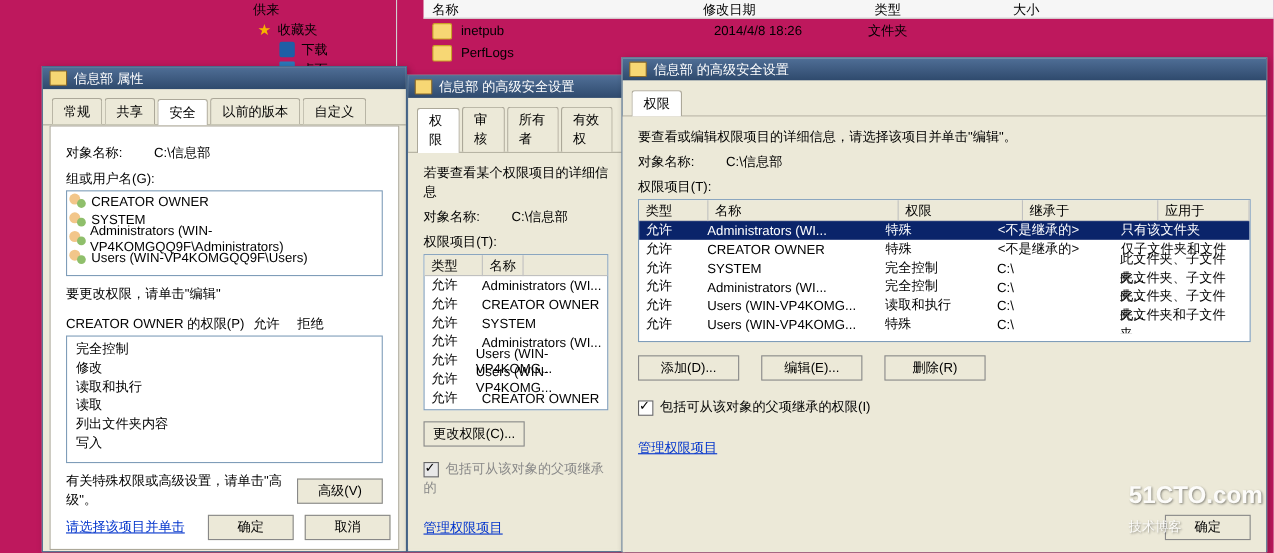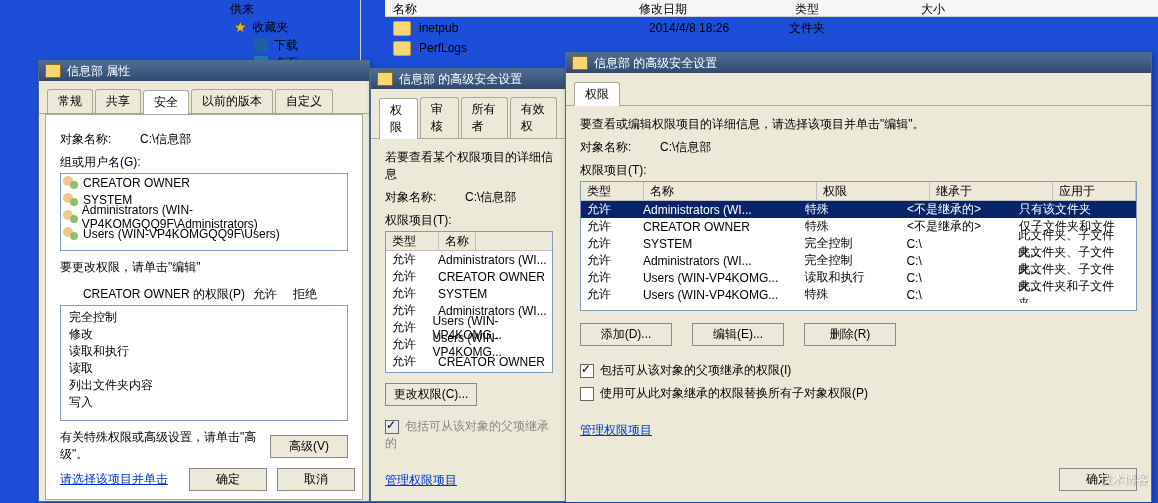--- a/index.html
+++ b/index.html
@@ -1,16 +1,16 @@
 <!DOCTYPE html>
 <html><head>
 <meta charset="utf-8">
 <style>
   html,body{margin:0;padding:0;font-family:"Microsoft YaHei","SimSun",Tahoma,sans-serif;font-size:12px;background:#fff;color:#000;width:1158px;height:503px;overflow:hidden}
-  .root{position:relative;width:1158px;height:503px;background:#1d4ed8}
+  .root{position:relative;width:1158px;height:503px;background:#be185d}
   
   .bg-toolbar{position:absolute;left:180px;top:0;width:180px;height:60px;border-right:1px solid #d0d0d0}
   .bg-toolbar .row{display:flex;align-items:center;height:18px;padding-left:50px;gap:6px}
   .star{color:#f5b400;font-size:14px}
   .dl-icon{width:14px;height:14px;background:#1e5fa6;border-radius:2px;display:inline-block}
   .desk-icon{width:14px;height:14px;background:#2b78b9;border-radius:1px;display:inline-block}
   .explorer-header{position:absolute;left:385px;top:0;right:0;height:16px;display:flex;gap:0;border-bottom:1px solid #d0d0d0;background:#f6f6f6}
   .explorer-header span{flex:0 0 auto;padding:1px 8px}
   .eh-name{width:230px}
   .eh-date{width:140px}
@@ -128,21 +128,21 @@
               <span class="usricon"></span>
               <span>Administrators (WIN-VP4KOMGQQ9F\Administrators)</span>
             </div>
         <div class="lrow">
               <span class="usricon"></span>
               <span>Users (WIN-VP4KOMGQQ9F\Users)</span>
             </div>
       </div>
     </div>
     <div style="margin-top:8px">要更改权限，请单击"编辑"</div>
-    <div style="display:flex;justify-content:center;margin-top:10px">
+    <div style="display:flex;justify-content:flex-start;margin-top:10px">
           <span>CREATOR OWNER 的权限(P)</span>
           <span class="perm-hdr">
             <span>允许</span>
             <span>拒绝</span>
           </span>
         </div>
     <div class="listbox" style="height:108px;margin-top:2px;padding:3px 6px">
       <div class="lrow">
             <span>完全控制</span>
           </div>
@@ -301,25 +301,24 @@
               <span>此文件夹和子文件夹...</span>
             </div>
           </div>
     </div>
     <div style="margin-top:12px;display:flex;gap:20px">
       <button class="btn btn92">添加(D)...</button>
       <button class="btn btn92">编辑(E)...</button>
       <button class="btn btn92">删除(R)</button>
     </div>
     <div style="margin-top:16px"><span class="chk on"></span><span>包括可从该对象的父项继承的权限(I)</span></div>
-    <div style="margin-top:6px"><span class="chk"></span><span>使用可从此对象继承的权限替换所有子对象权限(P)</span></div>
     <div style="margin-top:20px"><a class="link">管理权限项目</a></div>
   </div>
   <div class="foot-btns">
         <button class="btn btn78">确定</button>
       </div>
 </div>
 
 <div class="watermark">
-  <br><span class="sub">技术博客</span>
+  <span>51CTO.com</span><br><span class="sub">技术博客</span>
 </div>
 
 </div>
 
 </body></html>

